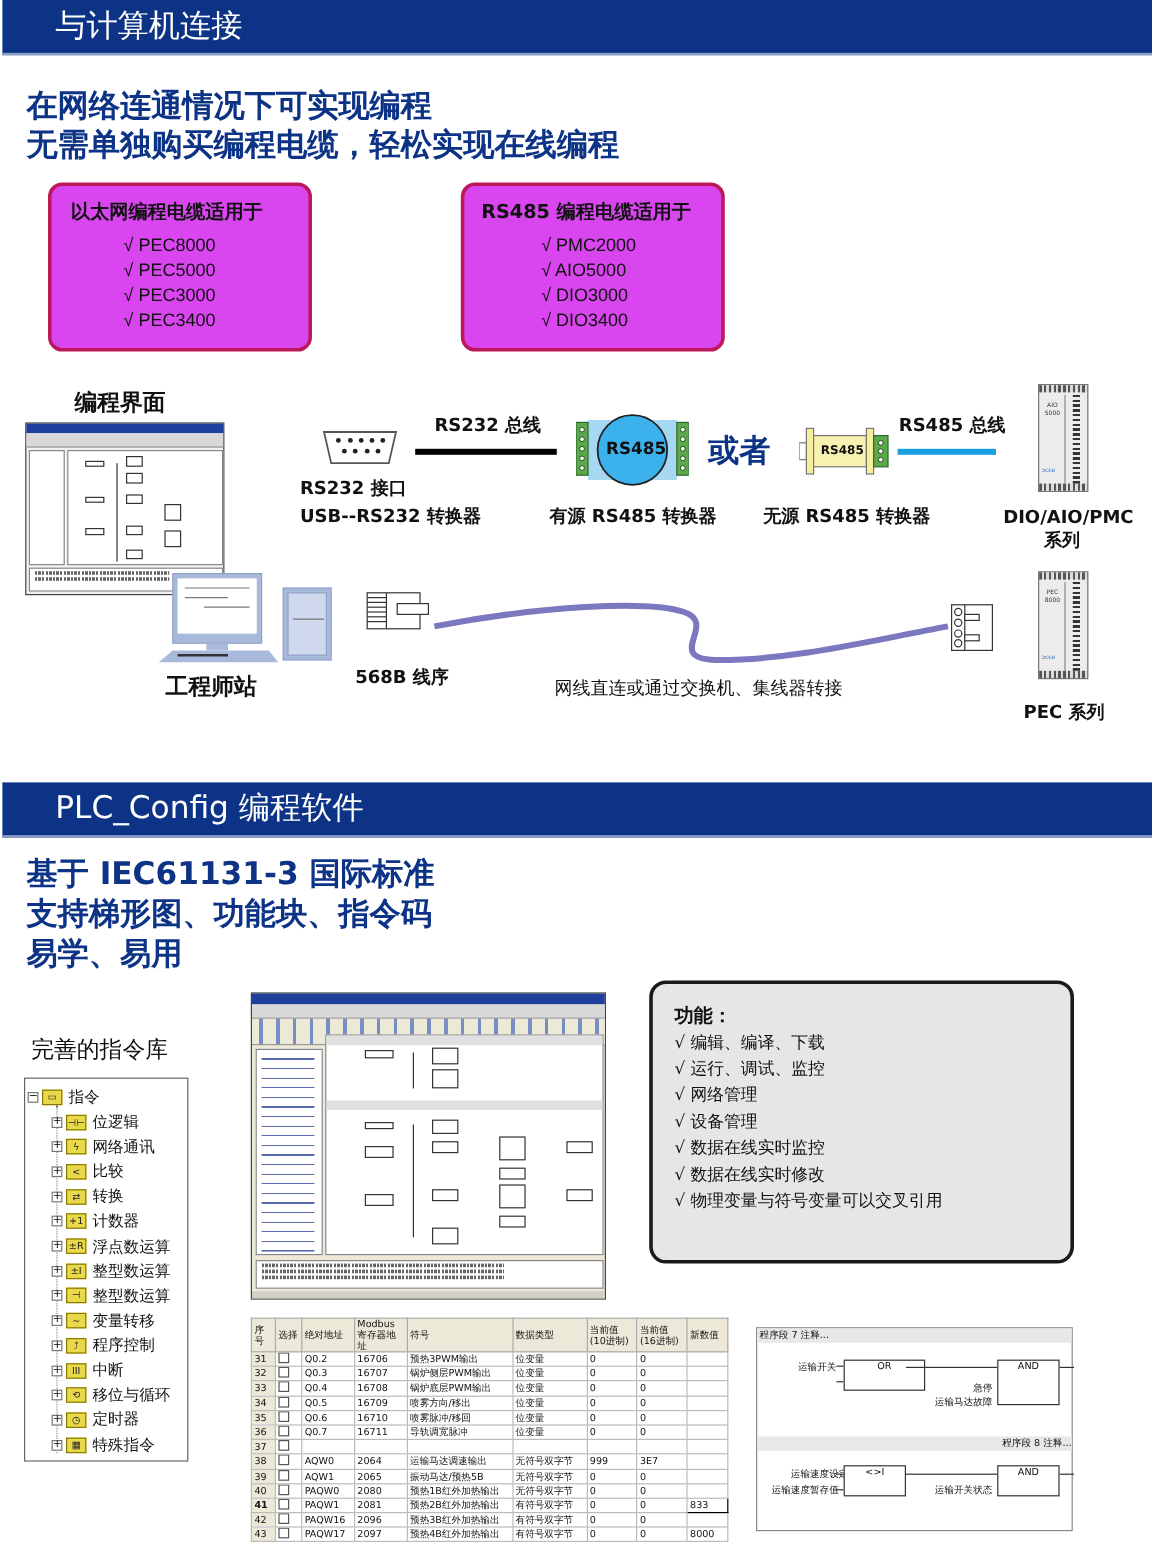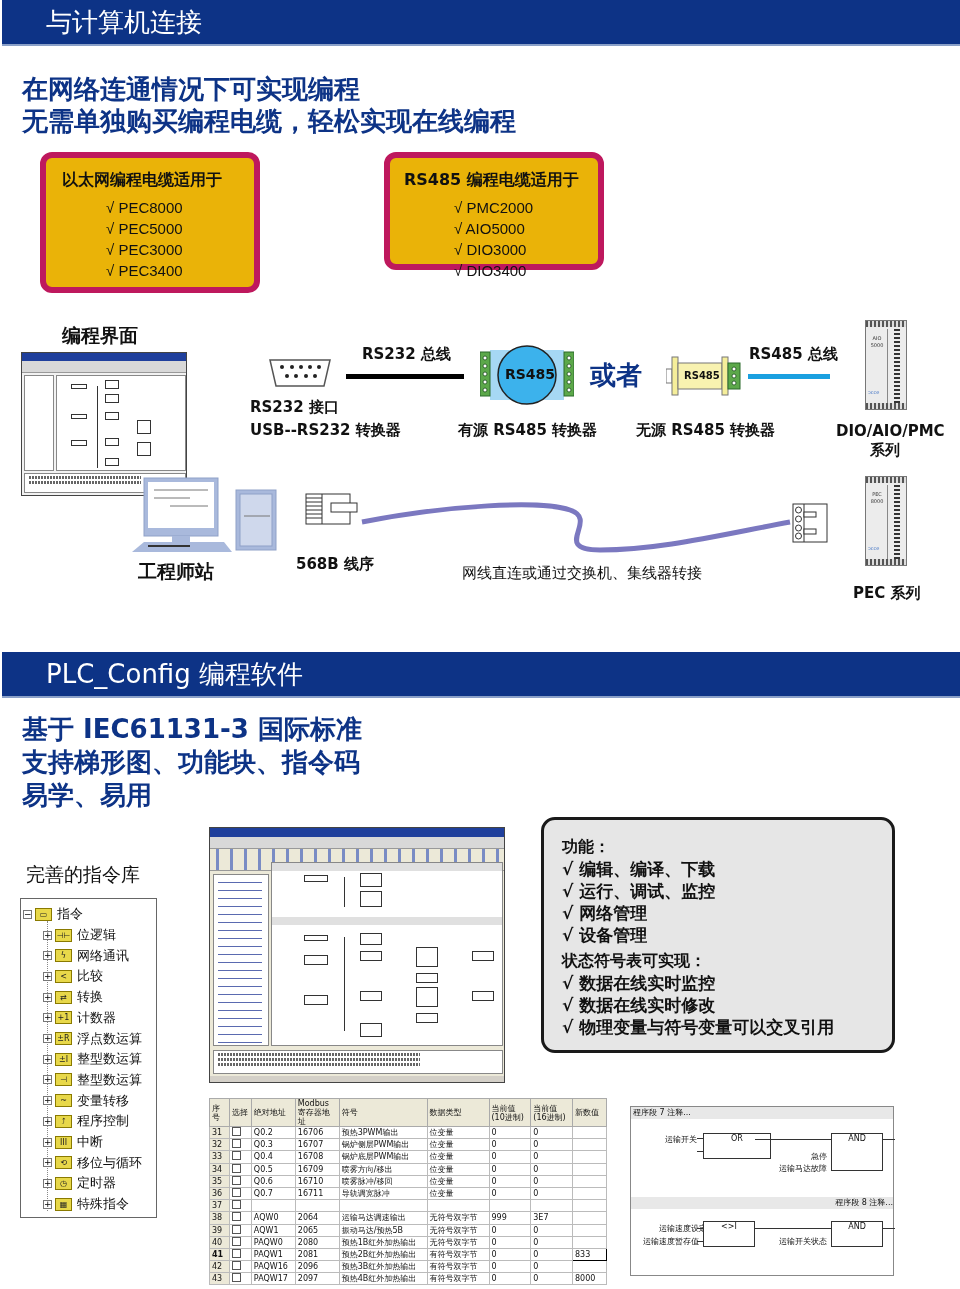--- a/index.html
+++ b/index.html
@@ -2,21 +2,21 @@
 <html><head>
 <meta charset="utf-8">
 <style>
   * { box-sizing: border-box; margin: 0; padding: 0; }
   body { width: 960px; height: 1289px; background: #fff; position: relative; overflow: hidden;
          font-family: "DejaVu Sans", "Liberation Sans", sans-serif; color: #111; }
   .abs { position: absolute; }
   .banner { position: absolute; left: 2px; width: 958px; height: 46px; background: #0d3386;
             border-bottom: 2px solid #8aa0c8; color: #fff; font-size: 26px; padding-left: 44px; line-height: 44px; }
   .headline { position: absolute; left: 22px; color: #0d3386; font-size: 26px; line-height: 32px; font-weight: bold; }
-  .cardbox { position: absolute; background: #eab308; border: 6px solid #be185d; border-radius: 12px; }
+  .cardbox { position: absolute; background: #d946ef; border: 3px solid #be185d; border-radius: 12px; }
   .cardbox .title { font-size: 16px; font-weight: bold; }
   .checklist { list-style: none; }
   .checklist li { font-size: 15px; line-height: 21px; font-family: "Liberation Sans", sans-serif; }
   .label { position: absolute; font-size: 15px; font-weight: bold; white-space: nowrap; }
   .label-lg { position: absolute; font-size: 19px; font-weight: bold; white-space: nowrap; font-family: Liberation Serif, serif; }
   .screen { position: absolute; background: #f2f2f2; border: 1px solid #444; }
   .win-title { height: 8px; background: #1f3f9c; }
   .toolbar { height: 16px; background: #d8d8d8; border-bottom: 1px solid #999; }
   .tree-panel { position: absolute; background: #fff; border: 1px solid #888; }
   .diagram-panel { position: absolute; background: #fff; border: 1px solid #888; }
@@ -37,21 +37,21 @@
   table.sym tr.bold td.idx { font-weight: bold; }
   .editcell { border: 1px solid #000 !important; background: #fff; }
   .ladder { position: absolute; left: 630px; top: 1106px; width: 264px; height: 170px; border: 1px solid #888; background: #fff; font-size: 8px; }
   .seg-head { position: absolute; left: 0; width: 100%; height: 12px; background: #e8e8e8; padding-left: 2px; line-height: 12px; }
   .lb { position: absolute; border: 1px solid #333; background: #fff; text-align: center; font-size: 8px; }
   .lt { position: absolute; white-space: nowrap; font-size: 8px; }
   .lw { position: absolute; background: #333; height: 1px; }
   .func-box { position: absolute; left: 541px; top: 817px; width: 354px; height: 236px; background: #e6e6e6;
               border: 3px solid #1a1a1a; border-radius: 14px; padding: 16px 0 0 18px; }
   .func-box .h { font-size: 16px; font-weight: bold; line-height: 22px; }
-  .func-box .it { font-size: 17px; font-weight: bold; line-height: 22px; }
+  .func-box .it { font-size: 14px; font-weight: normal; line-height: 22px; }
   .module { position: absolute; width: 42px; height: 90px; background: #ececec; border: 1px solid #777; }
   .module .top, .module .bot { position: absolute; left: 0; width: 100%; height: 6px; background: repeating-linear-gradient(90deg,#555 0 2px,#ddd 2px 4px); }
   .module .top { top: 0; } .module .bot { bottom: 0; }
   .module .right { position: absolute; left: 21px; top: 8px; width: 20px; height: 74px; border-left: 1px solid #888;
                    background: repeating-linear-gradient(180deg,#333 0 2px,#ececec 2px 4px); background-size: 6px 100%; background-repeat: repeat-y; background-position: 6px 0; }
   .module .name { position: absolute; left: 2px; top: 14px; font-size: 5px; color: #333; width: 18px; text-align: center; line-height: 7px; }
   .module .logo { position: absolute; left: 2px; top: 68px; font-size: 5px; color: #3b6fc4; }
 </style>
 </head>
 <body>
@@ -66,21 +66,21 @@
 <div class="cardbox" style="left:40px;top:152px;width:220px;height:141px;padding:12px 0 0 16px;">
   <div class="title">以太网编程电缆适用于</div>
   <ul class="checklist" style="margin:6px 0 0 44px;">
     <li>√ PEC8000</li>
     <li>√ PEC5000</li>
     <li>√ PEC3000</li>
     <li>√ PEC3400</li>
   </ul>
 </div>
 
-<div class="cardbox" style="left:384px;top:152px;width:220px;height:118px;padding:12px 0 0 14px;">
+<div class="cardbox" style="left:384px;top:152px;width:220px;height:141px;padding:12px 0 0 14px;">
   <div class="title">RS485 编程电缆适用于</div>
   <ul class="checklist" style="margin:6px 0 0 50px;">
     <li>√ PMC2000</li>
     <li>√ AIO5000</li>
     <li>√ DIO3000</li>
     <li>√ DIO3400</li>
   </ul>
 </div>
 
 <div class="label-lg" style="left:62px;top:323px;">编程界面</div>
@@ -360,21 +360,20 @@
   </div>
   <div class="abs" style="left:0;bottom:0;width:100%;height:6px;background:#d4d0c8;"></div>
 </div>
 
 <div class="func-box">
   <div class="h">功能：</div>
   <div class="it">√ 编辑、编译、下载</div>
   <div class="it">√ 运行、调试、监控</div>
   <div class="it">√ 网络管理</div>
   <div class="it">√ 设备管理</div>
-  <div class="h" style="margin-top:4px;">状态符号表可实现：</div>
   <div class="it">√ 数据在线实时监控</div>
   <div class="it">√ 数据在线实时修改</div>
   <div class="it">√ 物理变量与符号变量可以交叉引用</div>
 </div>
 
 <table class="sym">
   <colgroup>
     <col style="width:20px">
       <col style="width:22px">
       <col style="width:44px">

